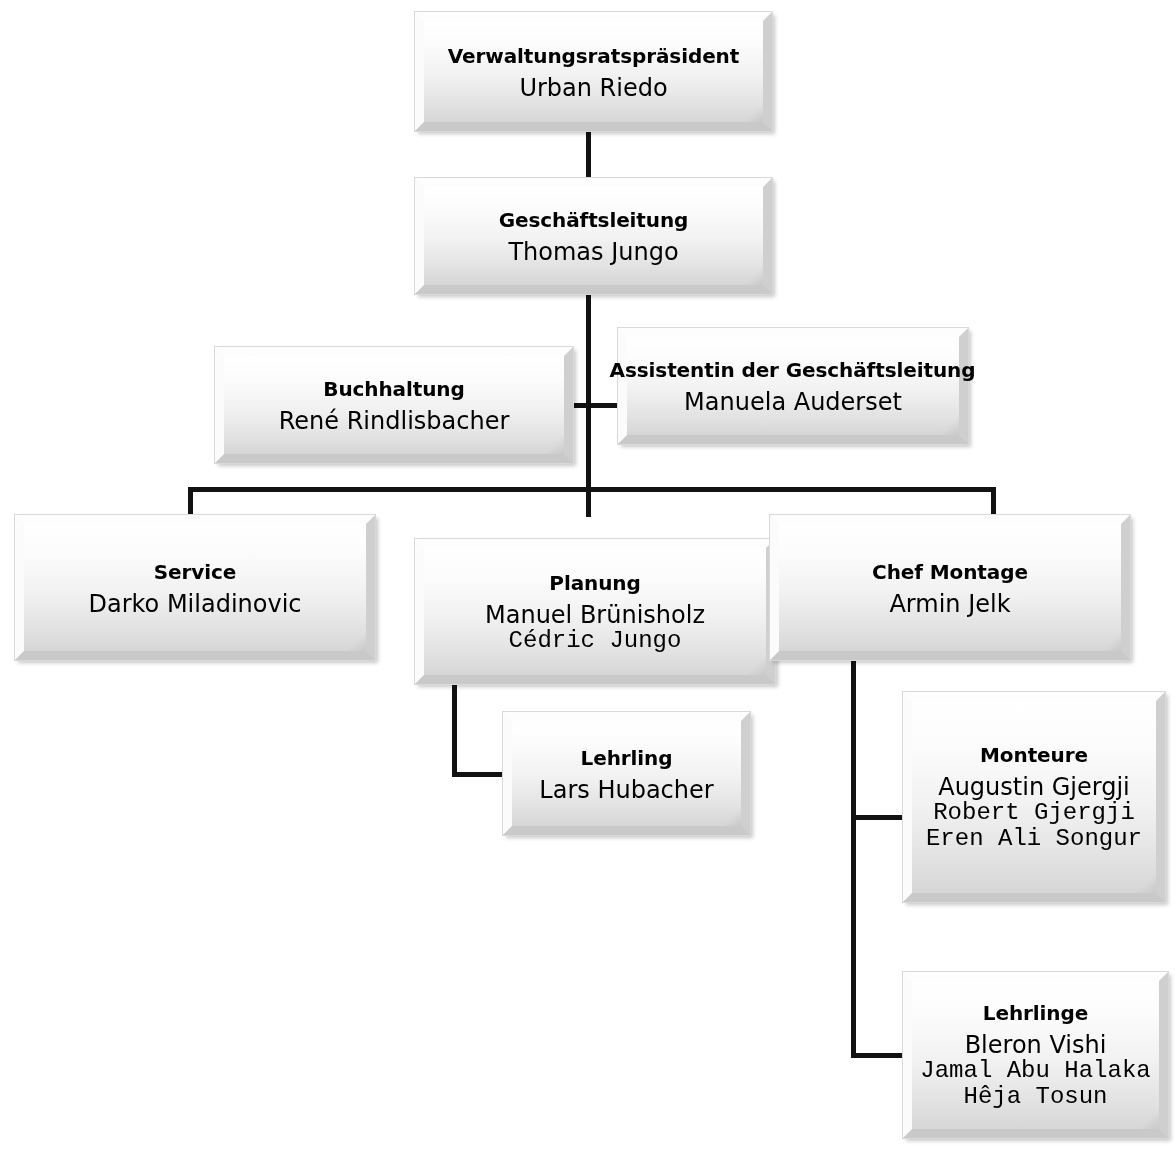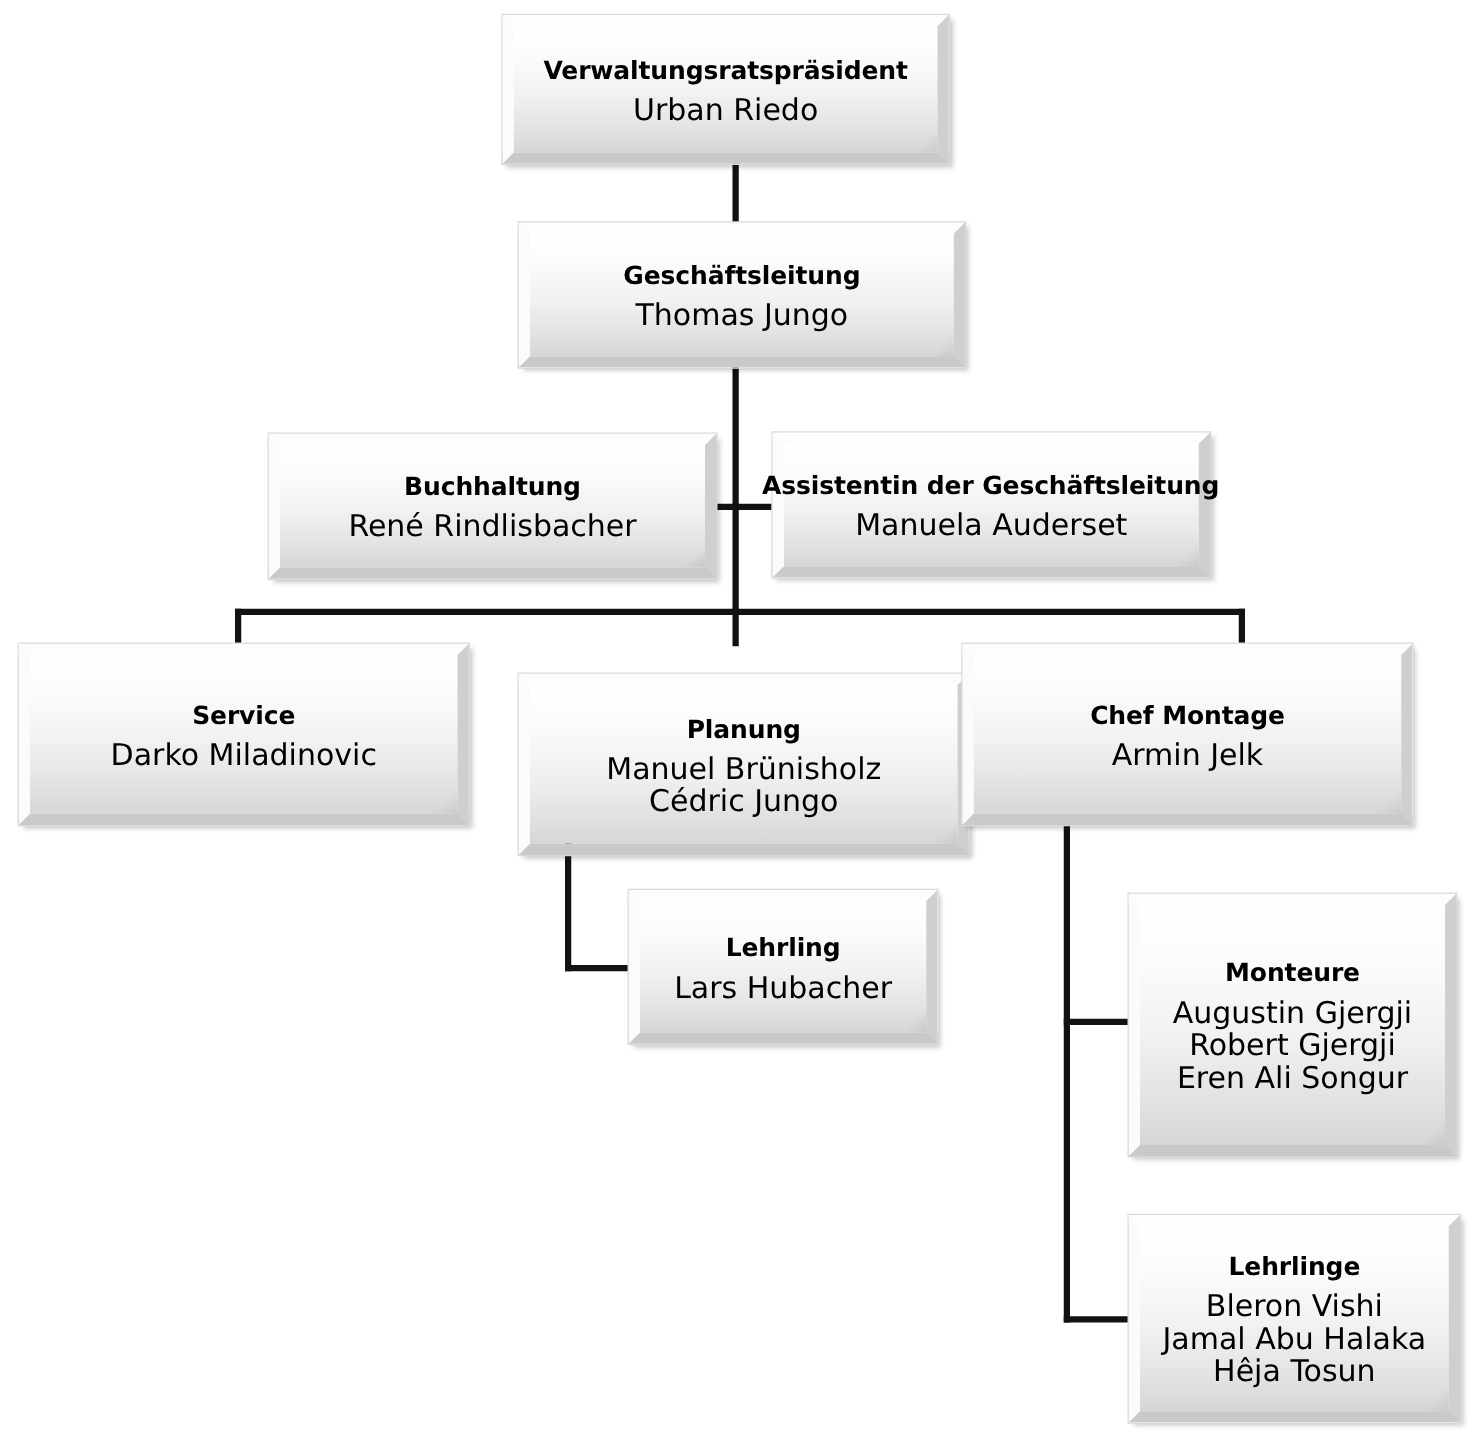--- a/index.html
+++ b/index.html
@@ -57,32 +57,32 @@
     letter-spacing:-0.1px;
     white-space:nowrap;
   }
   .person{
     font-weight:normal;
     font-size:24px;
     line-height:26px;
     white-space:nowrap;
   }
   .title + .person{margin-top:6px;}
-  .person + .person{margin-top:0;}
+  .person + .person{margin-top:0;font-family:Liberation Mono, monospace;}
 
   
-  #n-vrp       {left:402px; top:12px;  width:357px; height:119px;}
+  #n-vrp       {left:415px; top:12px;  width:357px; height:119px;}
   #n-gl        {left:415px; top:178px; width:357px; height:116px;}
   #n-buch      {left:215px; top:347px; width:358px; height:116px;}
-  #n-assi      {left:618px; top:346px; width:350px; height:116px;}
+  #n-assi      {left:618px; top:328px; width:350px; height:116px;}
   #n-service   {left:15px;  top:515px; width:360px; height:145px;align-items:center;}
   #n-planung   {left:415px; top:539px; width:360px; height:145px;text-align:center;}
   #n-montage   {left:770px; top:515px; width:360px; height:145px;}
   #n-lehrling  {left:503px; top:712px; width:247px; height:123px;align-items:center;}
-  #n-monteure  {left:903px; top:715px; width:262px; height:210px;}
+  #n-monteure  {left:903px; top:692px; width:262px; height:210px;}
   #n-lehrlinge {left:903px; top:972px; width:265px; height:166px;}
 
   
   #n-assi .title{font-size:20px;margin-left:-1px;}
   #n-assi .inner{width:auto;}
 </style>
 </head>
 <body>
 
 <div id="chart">

